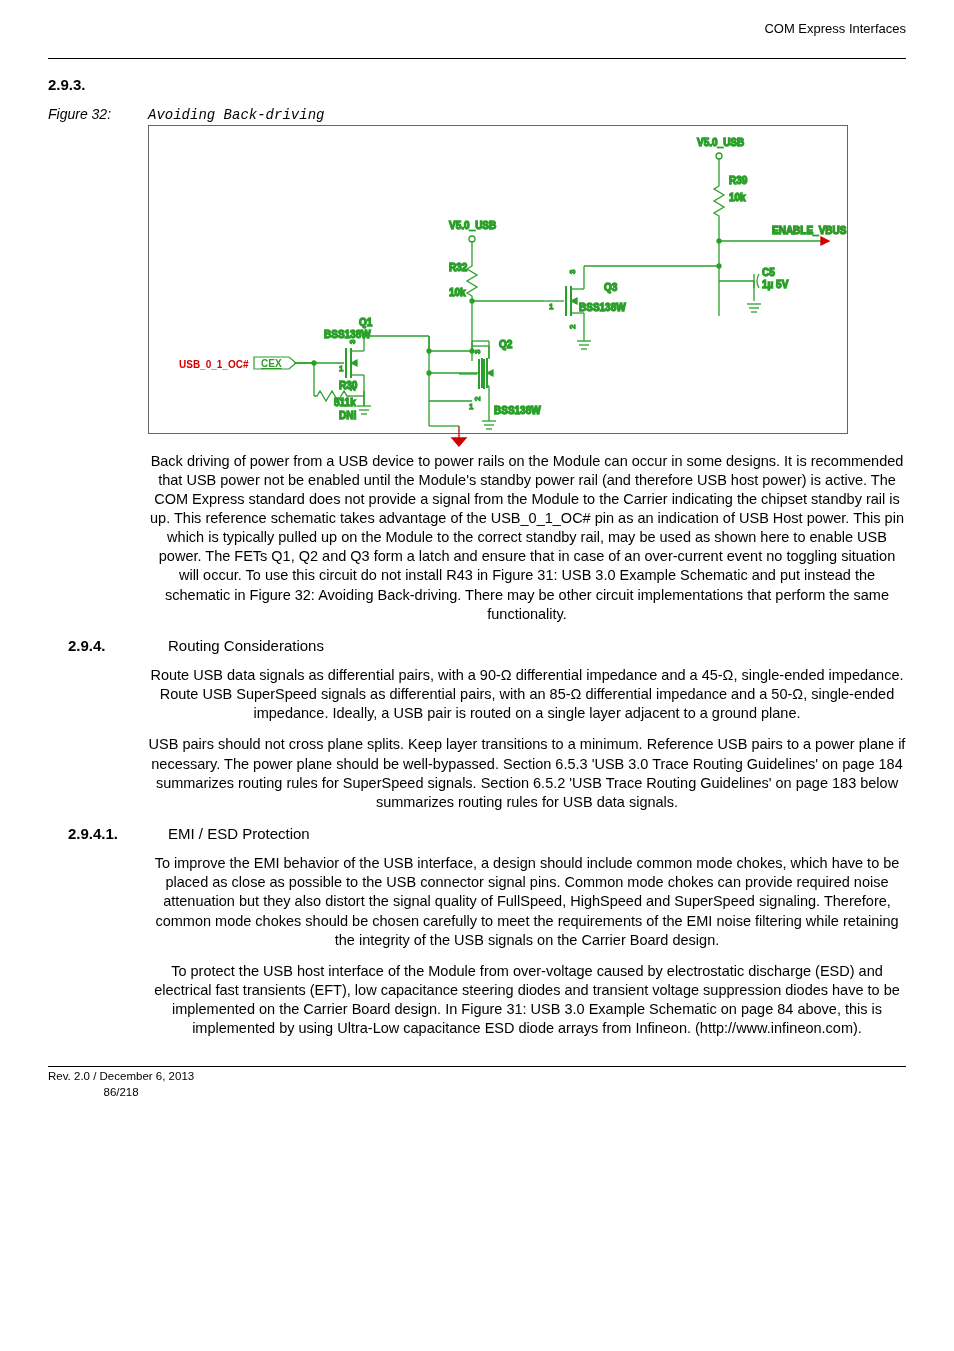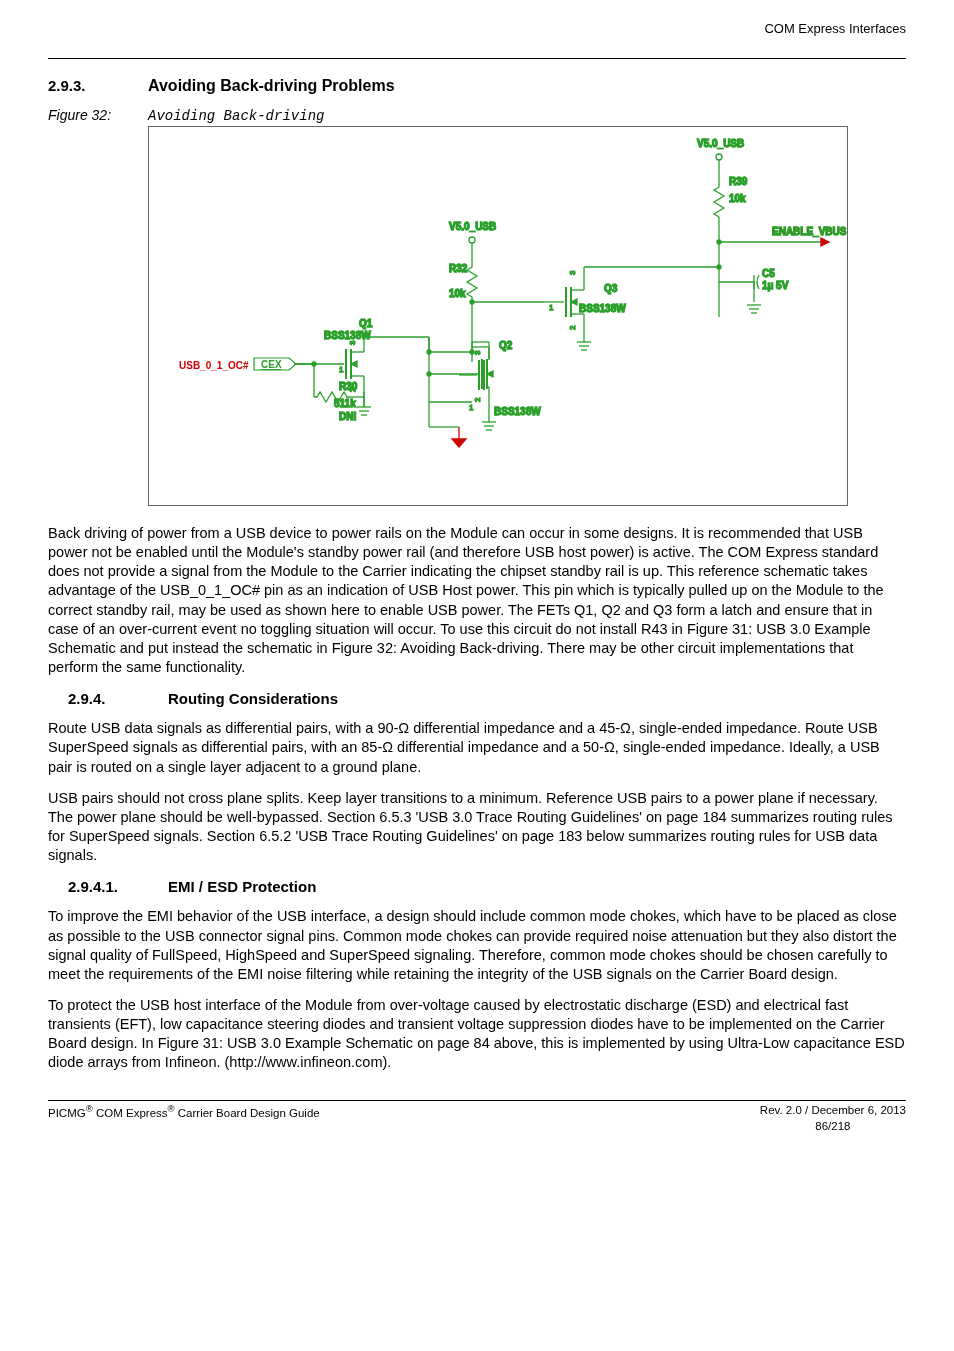--- a/index.html
+++ b/index.html
@@ -58,39 +58,40 @@
       font-size: 14px;
       font-family: Liberation Mono, monospace;
     }
     .diagram-container {
       margin-left: 100px;
       margin-bottom: 18px;
     }
     .diagram {
       border: 1px solid #666;
       width: 700px;
-      height: 380px;
+      height: 309px;
       position: relative;
       background: #fff;
     }
     .body-text {
+      margin-left: 100px;
       margin-bottom: 12px;
-      text-align: left;
+      text-align: center;
       font-size: 14.5px;
       line-height: 1.32;
     }
     .subsec-num {
       width: 100px;
       font-weight: bold;
       font-size: 15px;
       flex-shrink: 0;
       margin-left: 20px;
     }
     .subsec-title {
-      font-weight: bold;
+      font-weight: normal;
       font-size: 15px;
     }
     .footer {
       margin-top: 28px;
       border-top: 1px solid #000;
       padding-top: 2px;
       display: flex;
       justify-content: space-between;
       font-size: 11.5px;
     }
@@ -117,21 +118,20 @@
     }
   </style>
 </head>
 <body>
 
 <div class="header-right">COM Express Interfaces</div>
 <div class="top-rule"></div>
 
 <div class="section-row">
   <div class="sec-num">2.9.3.</div>
-  <div class="sec-title">Avoiding Back-driving Problems</div>
 </div>
 
 <div class="fig-row">
   <div class="fig-label">Figure 32:</div>
   <div class="fig-title">Avoiding Back-driving</div>
 </div>
 
 <div class="diagram-container">
   <div class="diagram">
     <svg width="700" height="330">
@@ -334,20 +334,17 @@
 
 <div class="section-row">
   <div class="subsec-num">2.9.4.1.</div>
   <div class="subsec-title">EMI / ESD Protection</div>
 </div>
 
 <p class="body-text">To improve the EMI behavior of the USB interface, a design should include common mode chokes, which have to be placed as close as possible to the USB connector signal pins. Common mode chokes can provide required noise attenuation but they also distort the signal quality of FullSpeed, HighSpeed and SuperSpeed signaling.  Therefore, common mode chokes should be chosen carefully to meet the requirements of the EMI noise filtering while retaining the integrity of the USB signals on the Carrier Board design.</p>
 <p class="body-text">To protect the USB host interface of the Module from over-voltage caused by electrostatic discharge (ESD) and electrical fast transients (EFT), low capacitance steering diodes and transient voltage suppression diodes have to be implemented on the Carrier Board design.  In Figure 31: USB 3.0 Example Schematic on page 84 above, this is implemented by using Ultra-Low capacitance ESD diode arrays from Infineon. (http://www.infineon.com).</p>
 
 <div class="footer">
-  <div>
-    <span>PICMG</span><sup>®</sup><span> COM Express</span><sup>®</sup><span> Carrier Board Design Guide</span>
-  </div>
   <div class="footer-right">
     <div>Rev. 2.0 / December 6, 2013</div>
     <div>86/218</div>
   </div>
 </div>
 
 </body></html>

